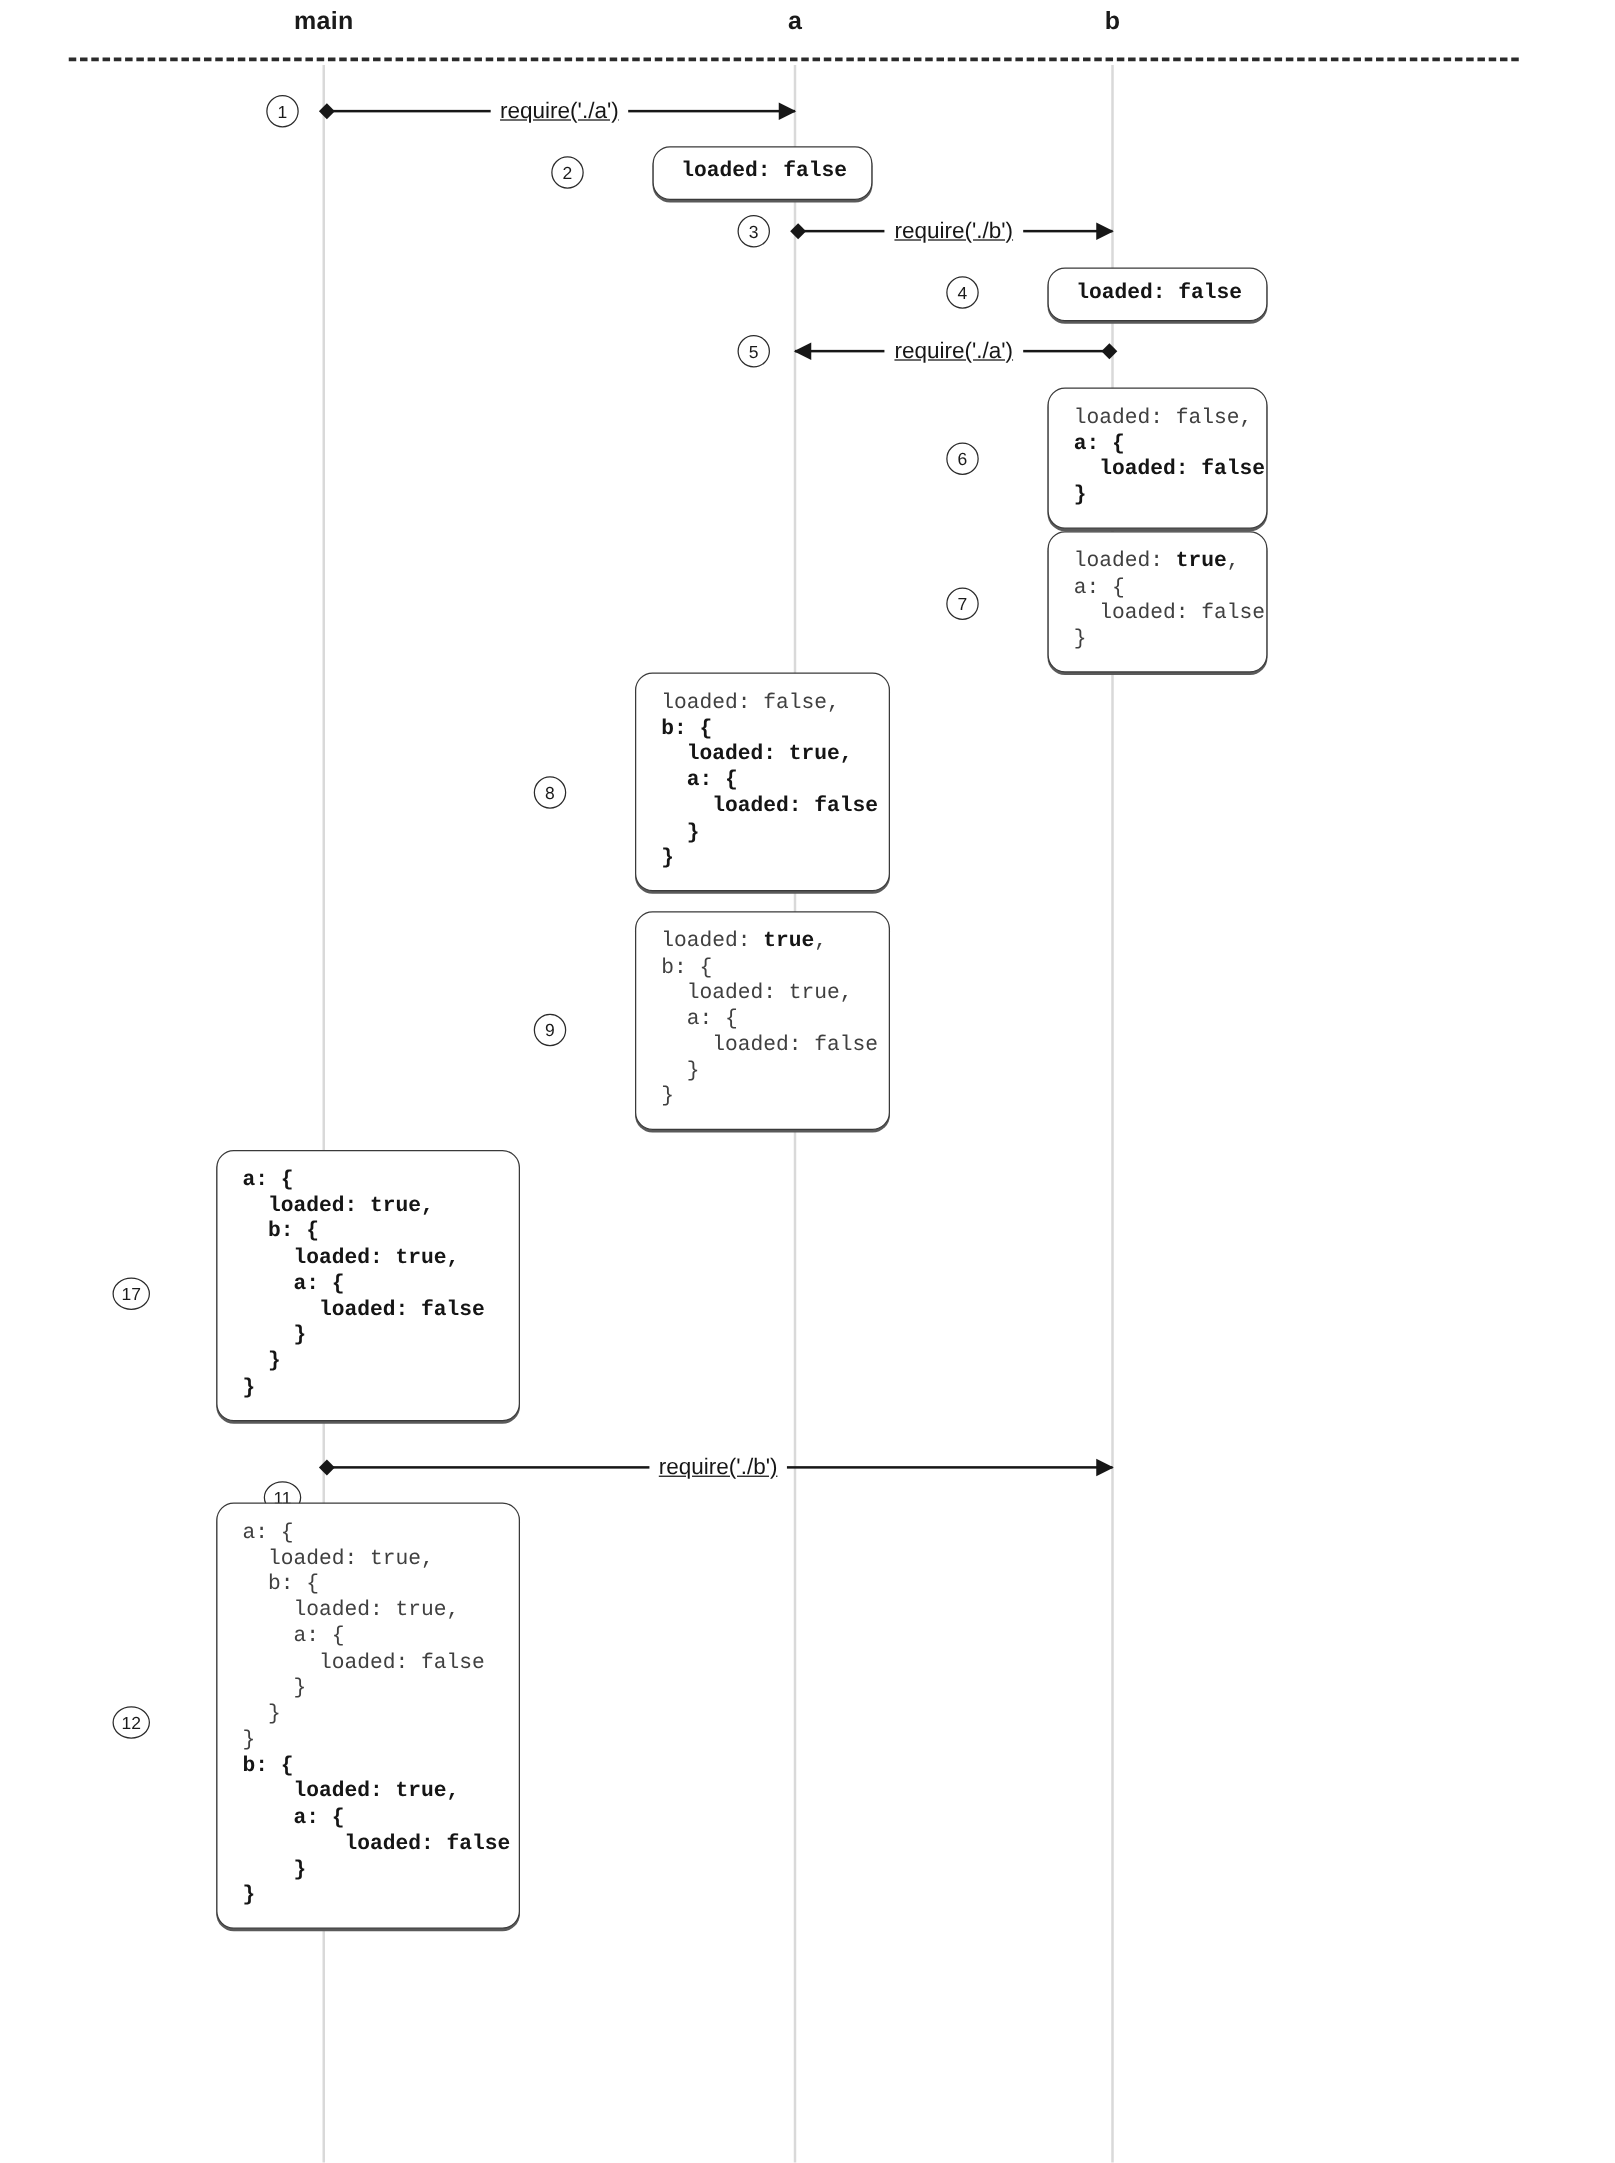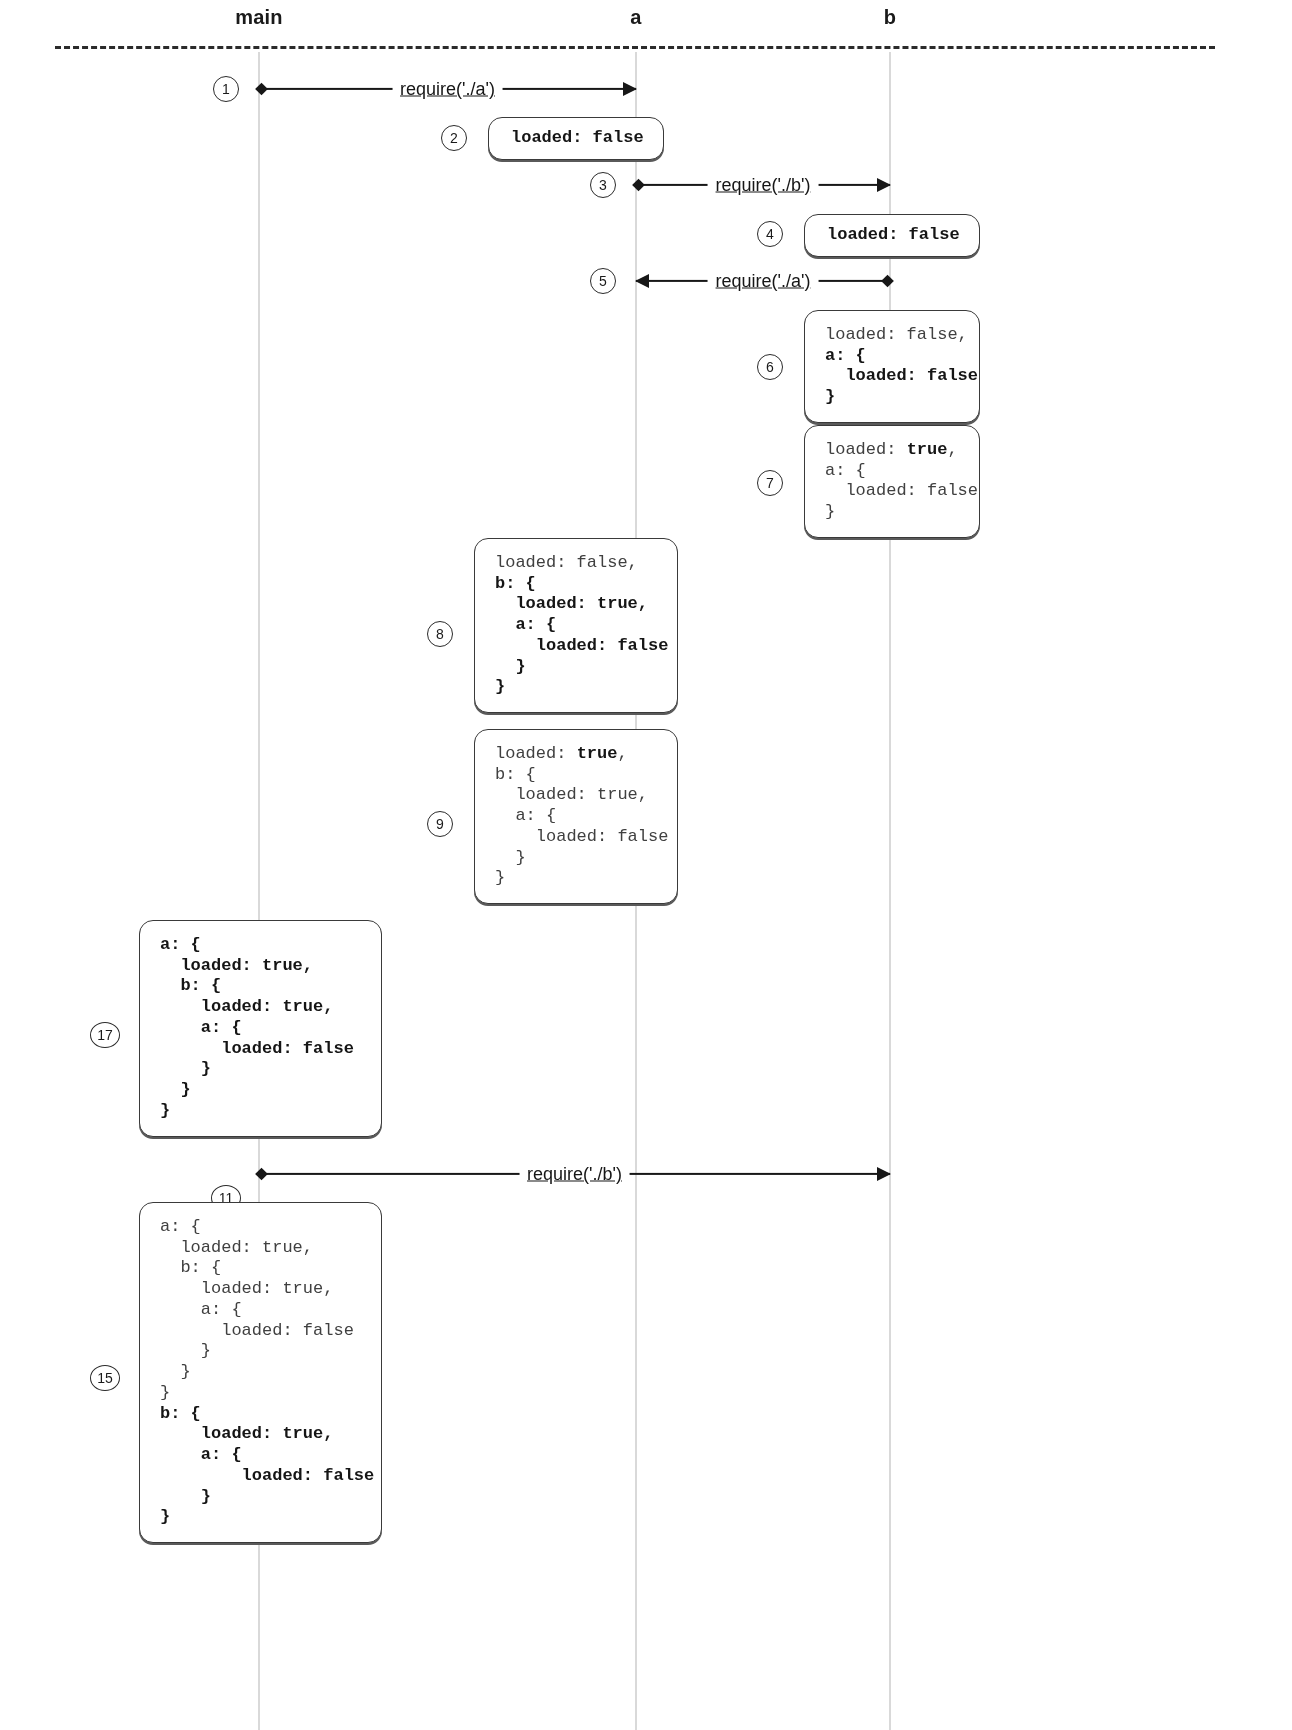--- a/index.html
+++ b/index.html
@@ -124,20 +124,21 @@
     box-sizing: border-box;
     border: 1.8px solid #3a3a3a;
     border-radius: 14px;
     background: #ffffff;
     padding: 14px 20px 14px 20px;
     font-family: "Liberation Mono", monospace;
     font-size: 17px;
     line-height: 1.22;
     color: #1b1b1b;
     box-shadow: 0 2px 0 0 #5a5a5a;
+    margin-left: 34px;
   }
   .state-box.single {
     padding: 10px 22px;
     display: flex;
     align-items: center;
   }
   .code-line {
     white-space: pre;
     font-family: "Liberation Mono", monospace;
   }
@@ -247,14 +248,14 @@
       <div class="code-line"><span class="dim">    }</span></div>
       <div class="code-line"><span class="dim">  }</span></div>
       <div class="code-line"><span class="dim">}</span></div>
       <div class="code-line"><span class="bold">b: {</span></div>
       <div class="code-line"><span class="bold">    loaded: true,</span></div>
       <div class="code-line"><span class="bold">    a: {</span></div>
       <div class="code-line"><span class="bold">        loaded: false</span></div>
       <div class="code-line"><span class="bold">    }</span></div>
       <div class="code-line"><span class="bold">}</span></div>
     </div>
-    <div class="step-badge wide" style="left: 105px; top: 1378px;">15</div>
+    <div class="step-badge wide" style="left: 105px; top: 1378px;">12</div>
   </div>
 
 </body></html>

